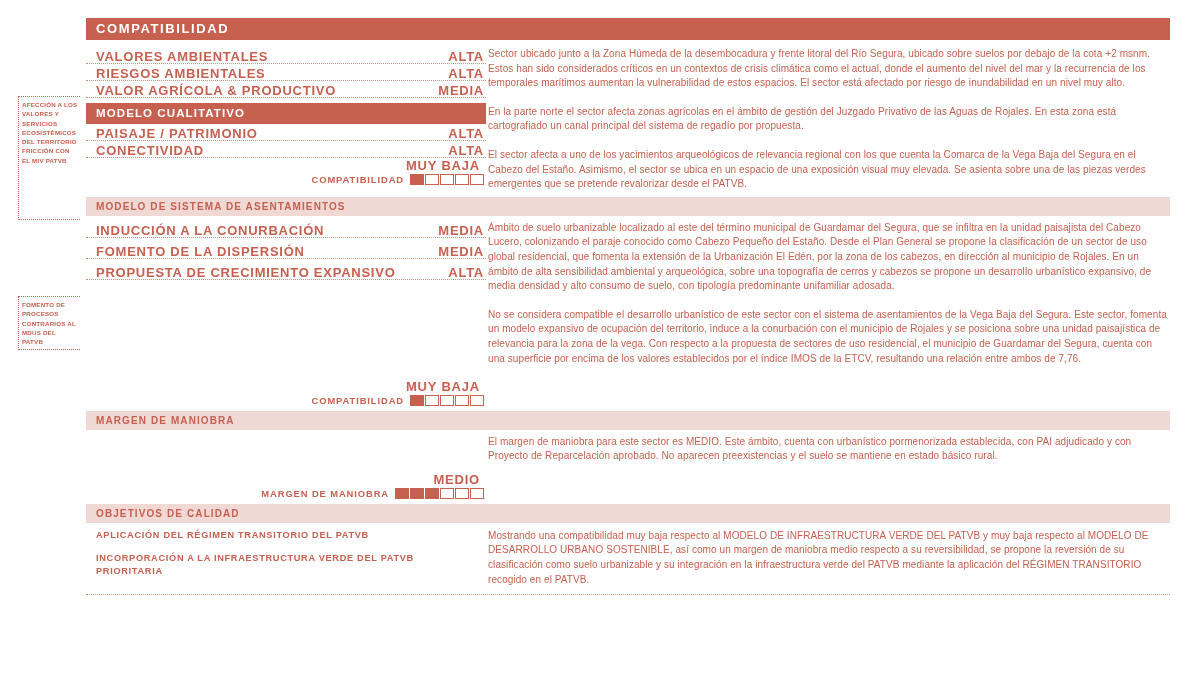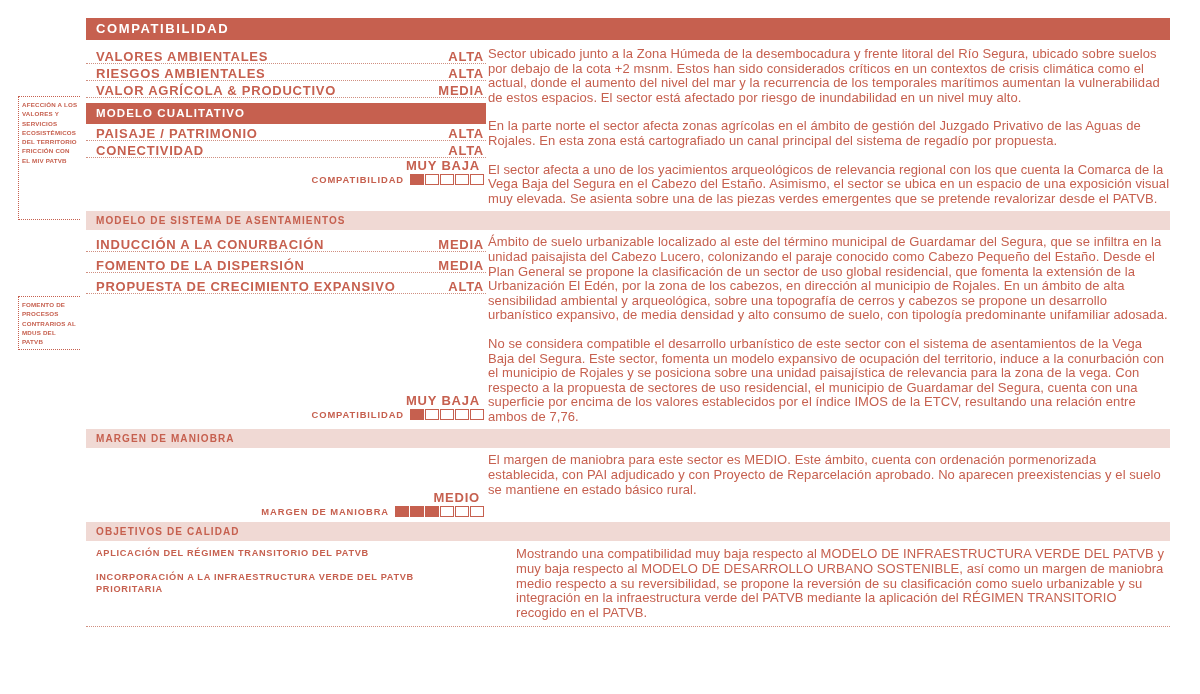--- a/index.html
+++ b/index.html
@@ -132,21 +132,21 @@
   .meter { display: flex; gap: 1px; }
   .cell {
     width: 14px; height: 11px;
     border: 1px solid #c6604f;
     background: #ffffff;
   }
   .cell.on { background: #c6604f; }
 
   
   .para {
-    font-size: 13px;
+    font-size: 10px;
     line-height: 14.6px;
     color: #c6604f;
     letter-spacing: 0.08px;
     margin: 0 0 14px 0;
     text-align: left;
   }
   .para:last-child { margin-bottom: 0; }
 
   
   .obj-left {
@@ -155,21 +155,21 @@
   }
   .obj-item {
     font-size: 9.2px;
     font-weight: bold;
     letter-spacing: 0.7px;
     line-height: 12.4px;
     color: #c6604f;
     text-transform: uppercase;
     margin-bottom: 11px;
   }
-  .obj-right { flex: 1 1 auto; padding: 6px 0 0 2px; margin-left: 28px; }
+  .obj-right { flex: 1 1 auto; padding: 6px 0 0 2px; }
 
   .bottom-rule {
     border-top: 1px dotted #d08f81;
     margin-top: 6px;
   }
 </style>
 </head>
 <body>
 
 <div class="page">
@@ -295,21 +295,21 @@
             <div class="cell on"></div>
             <div class="cell on"></div>
             <div class="cell on"></div>
             <div class="cell"></div>
             <div class="cell"></div>
             <div class="cell"></div>
           </div>
         </div>
       </div>
       <div class="col-right">
-        <p class="para">El margen de maniobra para este sector es MEDIO.  Este ámbito, cuenta con ordenación pormenorizada establecida, con PAI adjudicado y con Proyecto de Reparcelación aprobado. No aparecen preexistencias y el suelo se mantiene en estado básico rural.</p>
+        <p class="para">El margen de maniobra para este sector es MEDIO.  Este ámbito, cuenta con urbanístico pormenorizada establecida, con PAI adjudicado y con Proyecto de Reparcelación aprobado. No aparecen preexistencias y el suelo se mantiene en estado básico rural.</p>
       </div>
     </div>
 
     <div class="spacer-5"></div>
 
     <div class="subbanner">OBJETIVOS DE CALIDAD</div>
 
     <div class="split">
       <div class="obj-left">
         <div class="obj-item">APLICACIÓN DEL RÉGIMEN TRANSITORIO DEL PATVB</div>

